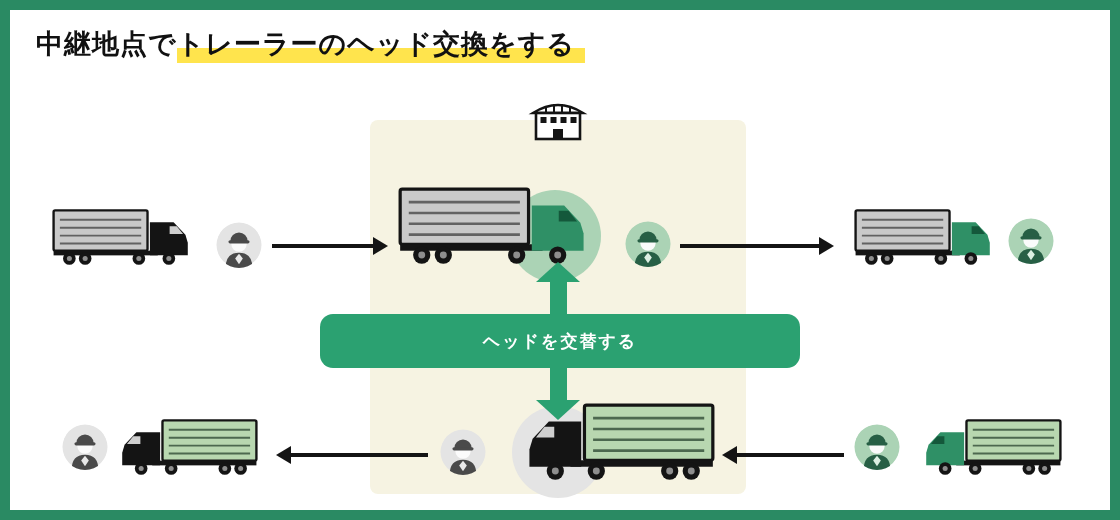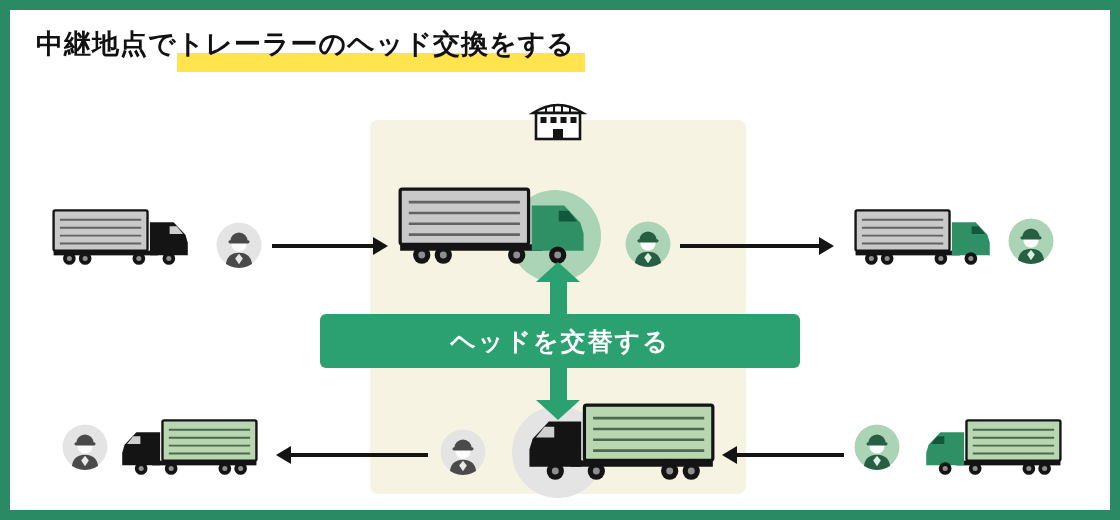--- a/index.html
+++ b/index.html
@@ -13,21 +13,21 @@
     --panel-beige:#f6f3e2;
     --highlight-yellow:#ffe44d;
     --ink:#141414;
   }
   *{margin:0;padding:0;box-sizing:border-box;}
   body{background:#fff;font-family:"Liberation Sans","DejaVu Sans",sans-serif;}
   .stage{position:relative;width:1120px;height:520px;background:#fff;overflow:hidden;}
   .frame{position:absolute;inset:0;border:10px solid var(--frame-green);z-index:30;pointer-events:none;}
 
   .title{position:absolute;left:36px;top:26px;font-size:27px;font-weight:800;color:#111;z-index:10;letter-spacing:1px;}
-  .title .hl{background:linear-gradient(transparent 55%, var(--highlight-yellow) 55%);padding-right:10px;padding-bottom:13px;}
+  .title .hl{background:linear-gradient(transparent 55%, var(--highlight-yellow) 55%);padding-right:10px;padding-bottom:4px;}
 
   .panel{position:absolute;left:370px;top:120px;width:376px;height:374px;background:var(--panel-beige);border-radius:8px;z-index:0;}
 
   .relay-label{position:absolute;left:370px;top:150px;width:376px;text-align:center;font-size:16px;font-weight:800;color:#111;z-index:2;}
 
   .warehouse{position:absolute;left:526px;top:96px;width:64px;height:48px;z-index:2;}
   .warehouse svg{width:100%;height:100%;display:block;}
   .warehouse .roof{fill:#fff;stroke:var(--ink);stroke-width:2.6;}
   .warehouse .stripe{stroke:var(--ink);stroke-width:2;}
   .warehouse .bld{fill:#fff;stroke:var(--ink);stroke-width:2.6;}
@@ -72,21 +72,21 @@
   .h-arrow.left .shaft{left:13px;right:0;}
   .h-arrow.left .head{left:0;border-right:15px solid var(--ink);}
 
   .v-arrow{position:absolute;width:44px;height:52px;display:flex;flex-direction:column;align-items:center;z-index:5;}
   .v-arrow .head{width:0;height:0;border-left:22px solid transparent;border-right:22px solid transparent;}
   .v-arrow.up .head{border-bottom:20px solid var(--accent-green);}
   .v-arrow.down{flex-direction:column-reverse;}
   .v-arrow.down .head{border-top:20px solid var(--accent-green);}
   .v-arrow .shaft{width:17px;flex:1;background:var(--accent-green);}
 
-  .banner{position:absolute;left:320px;top:314px;width:480px;height:54px;background:var(--accent-green);border-radius:6px;z-index:6;display:flex;align-items:center;justify-content:center;color:#fff;font-size:25px;font-weight:800;letter-spacing:2px;}
+  .banner{position:absolute;left:320px;top:314px;width:480px;height:54px;background:var(--accent-green);border-radius:13px;z-index:6;display:flex;align-items:center;justify-content:center;color:#fff;font-size:17px;font-weight:800;letter-spacing:2px;}
 </style>
 </head>
 <body>
 
 <div class="stage">
   <div class="frame"></div>
 
   <h1 class="title"><span>中継地点で</span><span class="hl">トレーラーのヘッド交換をする</span></h1>
 
   <div class="panel"></div>

